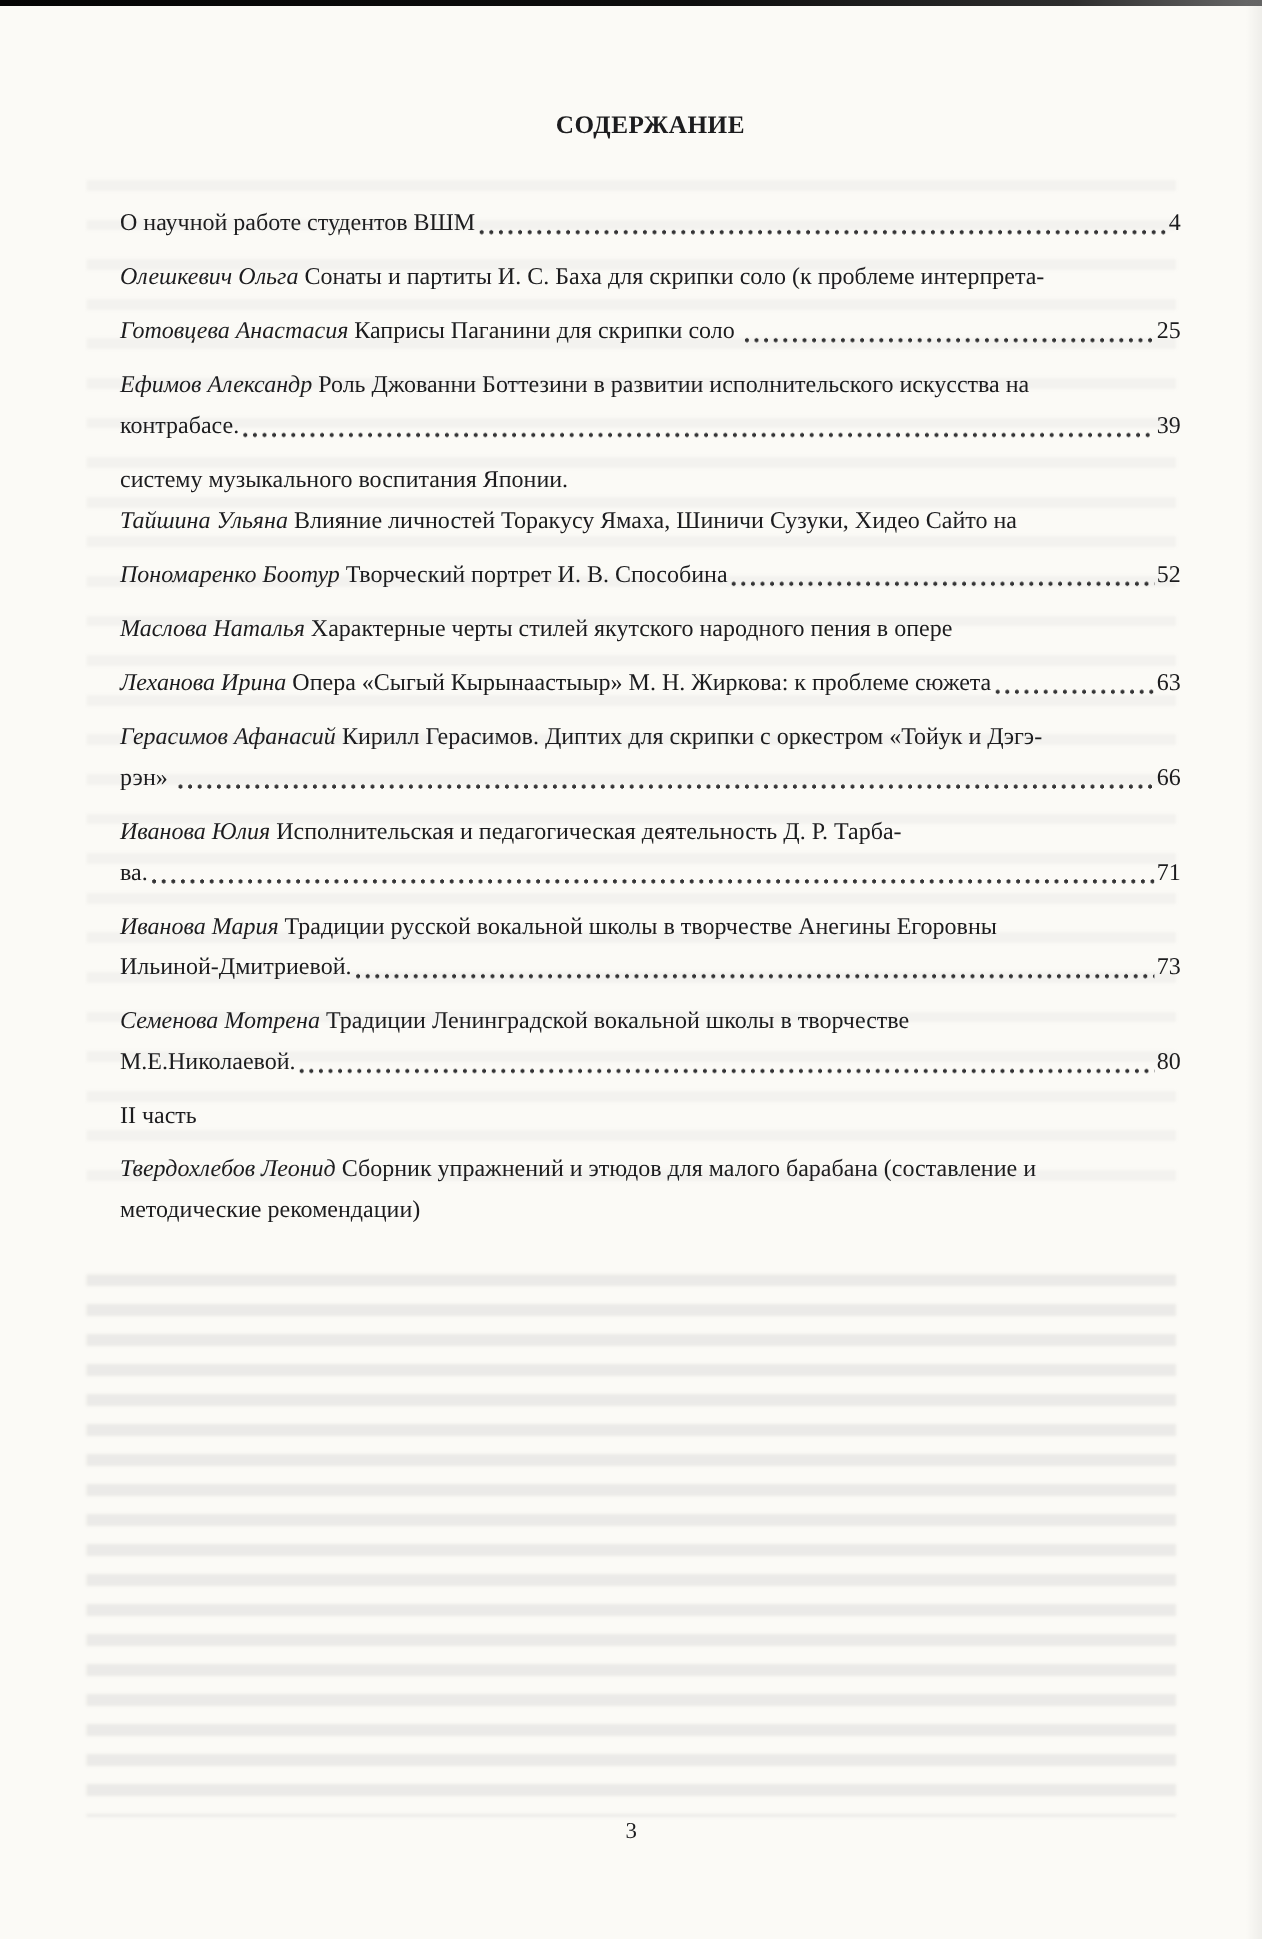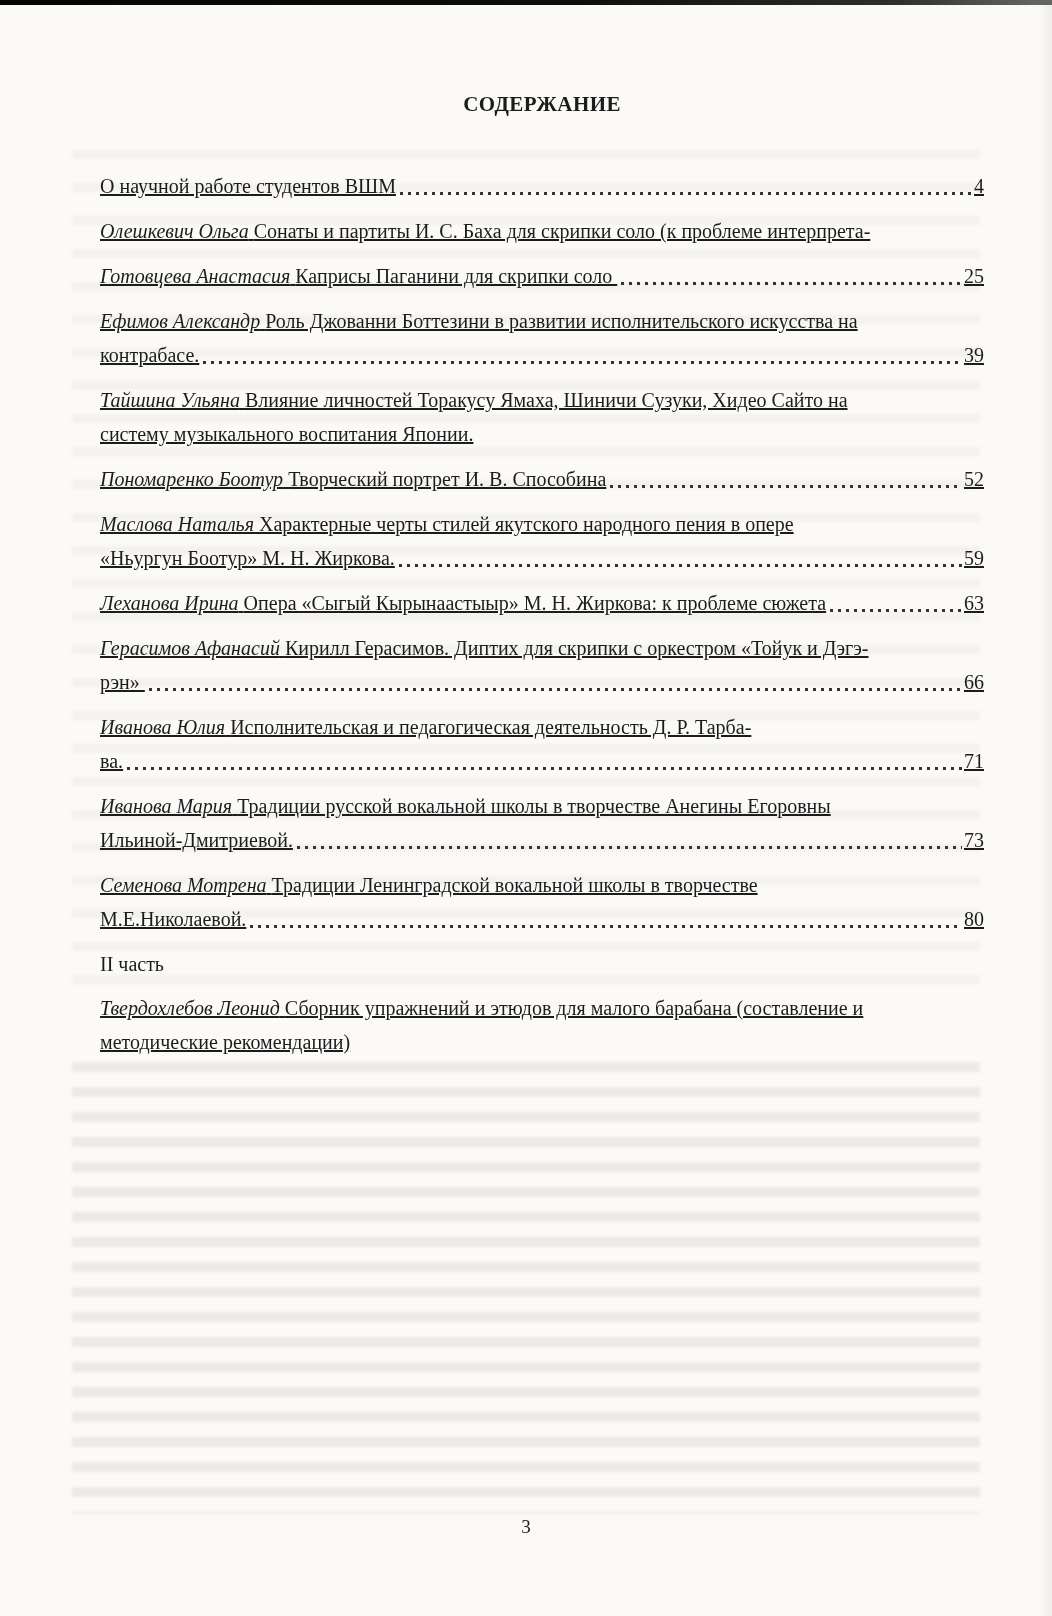--- a/index.html
+++ b/index.html
@@ -32,21 +32,21 @@
     background:linear-gradient(to left, rgba(0,0,0,0.05), rgba(0,0,0,0));
     pointer-events:none;
   }
   .content { position:absolute; left:100px; top:92px; width:884px; }
   .title {
     font-size:21px; font-weight:bold; text-align:center;
     letter-spacing:0.4px; margin:0 0 52px 0;
   }
   .toc { font-size:20px; line-height:34px; }
   .toc-entry { margin-bottom:11px; }
-  .toc-line { display:flex; align-items:flex-start;text-decoration:underline; }
+  .toc-line { display:flex; align-items:flex-start; }
   .author { font-style:italic; white-space:pre-wrap; }
   .txt { white-space:pre-wrap; }
   .leader {
     flex:1 1 auto; min-width:14px; align-self:flex-end;
     height:7px; margin:0 2px 6px 3px;
     background-image:radial-gradient(circle at 2.5px 3.5px, rgba(30,30,32,0.9) 1.5px, transparent 1.9px);
     background-size:8px 7px; background-repeat:repeat-x;
   }
   .pg { white-space:nowrap; }
   .section-heading { font-size:20px; line-height:34px; margin:10px 0 10px 0; }
@@ -90,44 +90,39 @@
             <span class="txt"> Роль Джованни Боттезини в развитии исполнительского искусства на</span>
           </div>
           <div class="toc-line">
             <span class="txt">контрабасе.</span>
             <span class="leader"></span>
             <span class="pg">39</span>
           </div>
         </div>
         <div class="toc-entry">
           <div class="toc-line">
+            <span class="txt">систему музыкального воспитания Японии.</span>
+          </div>
+          <div class="toc-line">
             <span class="author">Тайшина Ульяна</span>
             <span class="txt"> Влияние личностей Торакусу Ямаха, Шиничи Сузуки, Хидео Сайто на</span>
-          </div>
-          <div class="toc-line">
-            <span class="txt">систему музыкального воспитания Японии.</span>
           </div>
         </div>
         <div class="toc-entry">
           <div class="toc-line">
             <span class="author">Пономаренко Боотур</span>
             <span class="txt"> Творческий портрет И. В. Способина</span>
             <span class="leader"></span>
             <span class="pg">52</span>
           </div>
         </div>
         <div class="toc-entry">
           <div class="toc-line">
             <span class="author">Маслова Наталья</span>
             <span class="txt"> Характерные черты стилей якутского народного пения в опере</span>
-          </div>
-          <div class="toc-line">
-            <span class="txt">«Ньургун Боотур» М. Н. Жиркова.</span>
-            <span class="leader"></span>
-            <span class="pg">59</span>
           </div>
         </div>
         <div class="toc-entry">
           <div class="toc-line">
             <span class="author">Леханова Ирина</span>
             <span class="txt"> Опера «Сыгый Кырынаастыыр» М. Н. Жиркова: к проблеме сюжета</span>
             <span class="leader"></span>
             <span class="pg">63</span>
           </div>
         </div>

